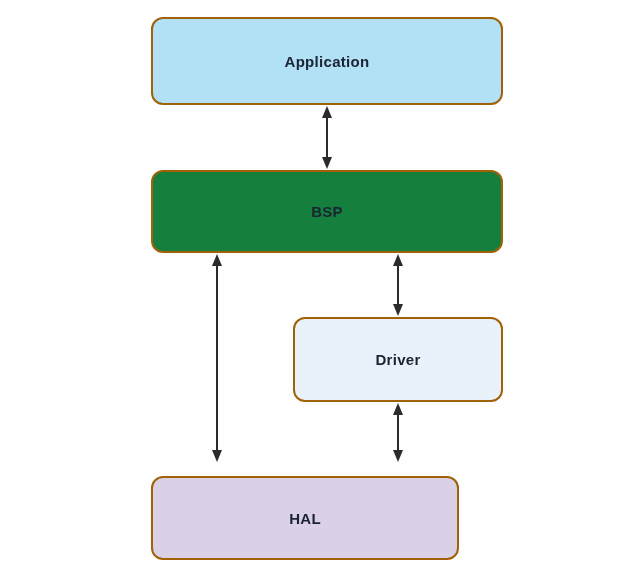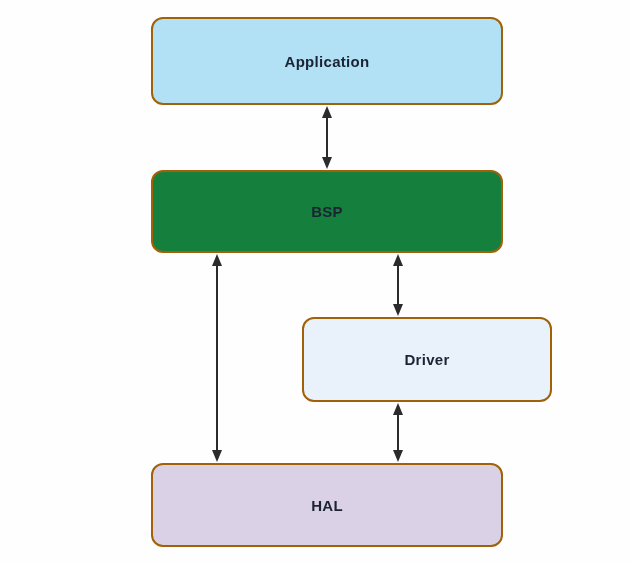--- a/index.html
+++ b/index.html
@@ -27,22 +27,22 @@
     justify-content: center;
   }
   .node .label {
     font-weight: bold;
     font-size: 15px;
     letter-spacing: 0.3px;
     color: #1b2433;
   }
   .node-application { left: 151px; top: 17px;  width: 352px; height: 88px; background: #b2e0f5; }
   .node-bsp         { left: 151px; top: 170px; width: 352px; height: 83px; background: #15803d; }
-  .node-driver      { left: 302px; top: 317px; width: 250px; height: 85px; background: #e9f2fb; }
-  .node-hal         { left: 151px; top: 463px; width: 352px; height: 84px; background: #dbd1e7; }
+  .node-driver      { left: 293px; top: 317px; width: 210px; height: 85px; background: #e9f2fb; }
+  .node-hal         { left: 151px; top: 476px; width: 308px; height: 84px; background: #dbd1e7; }
 
   .arrow {
     position: absolute;
     width: 14px;
   }
   .arrow .line {
     position: absolute;
     left: 50%;
     transform: translateX(-50%);
     top: 9px;

